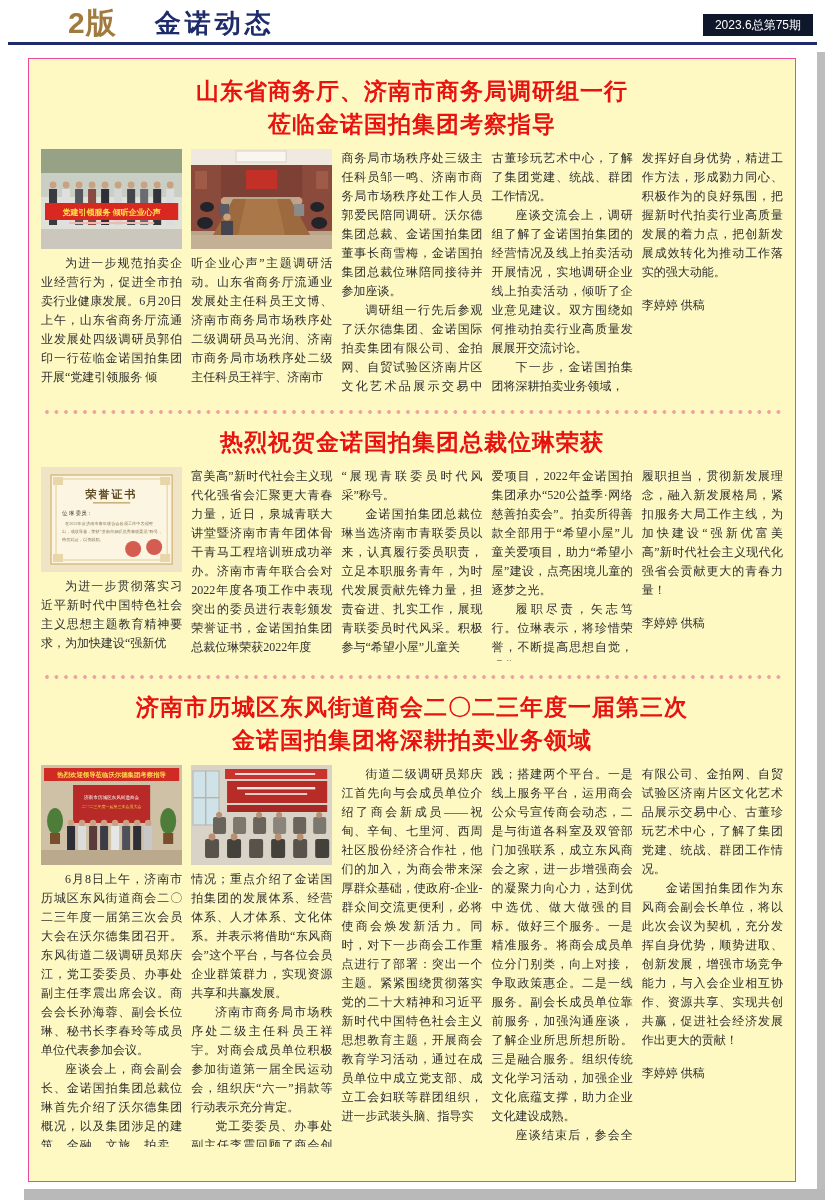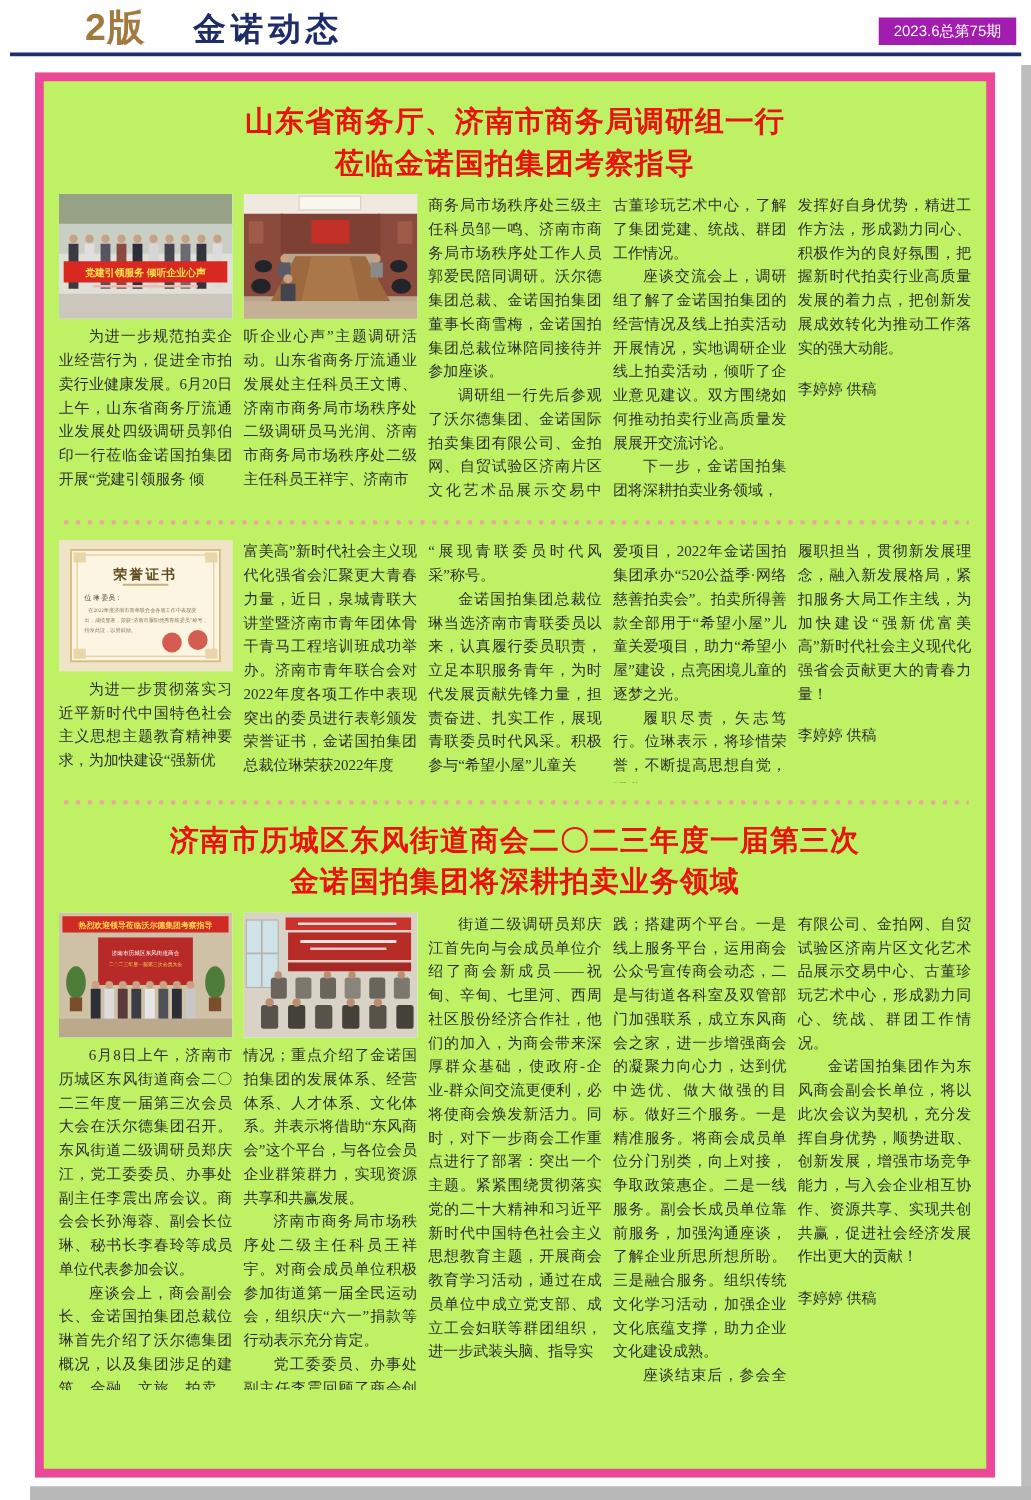--- a/index.html
+++ b/index.html
@@ -18,28 +18,28 @@
   .page-num{
     display:inline-block;font-family:"Liberation Sans",sans-serif;font-weight:900;
     font-size:30px;line-height:34px;color:#a07a3e;letter-spacing:1px;vertical-align:bottom;
   }
   .section-title{
     display:inline-block;margin-left:34px;font-family:"Liberation Sans",sans-serif;
     font-weight:900;font-size:26px;line-height:34px;color:#1e2c6b;letter-spacing:4px;vertical-align:bottom;
   }
   .masthead-rule{position:absolute;top:42px;left:8px;right:8px;height:3px;background:#1e2c6b;}
   .issue-badge{
-    position:absolute;top:14px;right:12px;background:#a21caf;color:#ffffff;
+    position:absolute;top:14px;right:12px;background:#0f172a;color:#ffffff;
     font-family:"Liberation Sans",sans-serif;font-size:12px;line-height:12px;padding:5px 12px;
   }
 
   
   .frame{
     position:absolute;top:58px;left:28px;width:768px;height:1124px;
-    border:7px solid #ec4899;box-sizing:border-box;padding:12px 12px 0 12px;background:#bef264;
+    border:1px solid #ec4899;box-sizing:border-box;padding:12px 12px 0 12px;background:#fef9c3;
   }
 
   .title{
     margin:4px 0 8px 0;text-align:center;color:#e8120f;
     font-family:"Liberation Sans",sans-serif;font-weight:900;
     font-size:23px;line-height:33px;letter-spacing:1px;
   }
   .title .tl{display:block;}
 
   .body{display:flex;gap:9px;overflow:hidden;}
@@ -149,20 +149,21 @@
         <p class="p cont">发挥好自身优势，精进工作方法，形成勠力同心、积极作为的良好氛围，把握新时代拍卖行业高质量发展的着力点，把创新发展成效转化为推动工作落实的强大动能。</p>
         <p class="byline">李婷婷  供稿</p>
       </div>
     </div>
   </section>
 
   <div class="dots"></div>
 
   <section>
     <h2 class="title">
+      <span class="tl">热烈祝贺金诺国拍集团总裁位琳荣获</span>
     </h2>
     <div class="body" style="height:194px">
       <div class="col">
         <svg class="photo cert" viewBox="0 0 141 105" preserveAspectRatio="none">
           <rect x="0" y="0" width="141" height="105" fill="#efe4c6"></rect>
           <rect x="10" y="8" width="121" height="89" fill="#fcf5e1" stroke="#d8bc82" stroke-width="1.5"></rect>
           <rect x="15" y="12" width="111" height="81" fill="none" stroke="#e3cd9c" stroke-width="1"></rect>
           <rect x="12" y="10" width="10" height="8" fill="#e8d5a8"></rect>
           <rect x="119" y="10" width="10" height="8" fill="#e8d5a8"></rect>
           <rect x="12" y="87" width="10" height="8" fill="#e8d5a8"></rect>
@@ -281,21 +282,21 @@
         <p class="p ind">党工委委员、办事处副主任李震回顾了商会创立历程，对商会成员单位</p>
       </div>
       <div class="col">
         <p class="p ind">街道二级调研员郑庆江首先向与会成员单位介绍了商会新成员——祝甸、辛甸、七里河、西周社区股份经济合作社，他们的加入，为商会带来深厚群众基础，使政府-企业-群众间交流更便利，必将使商会焕发新活力。同时，对下一步商会工作重点进行了部署：突出一个主题。紧紧围绕贯彻落实党的二十大精神和习近平新时代中国特色社会主义思想教育主题，开展商会教育学习活动，通过在成员单位中成立党支部、成立工会妇联等群团组织，进一步武装头脑、指导实</p>
       </div>
       <div class="col">
         <p class="p cont">践；搭建两个平台。一是线上服务平台，运用商会公众号宣传商会动态，二是与街道各科室及双管部门加强联系，成立东风商会之家，进一步增强商会的凝聚力向心力，达到优中选优、做大做强的目标。做好三个服务。一是精准服务。将商会成员单位分门别类，向上对接，争取政策惠企。二是一线服务。副会长成员单位靠前服务，加强沟通座谈，了解企业所思所想所盼。三是融合服务。组织传统文化学习活动，加强企业文化底蕴支撑，助力企业文化建设成熟。</p>
         <p class="p ind">座谈结束后，参会全体成员先后参观了沃尔德集团、金诺国际拍卖集团</p>
       </div>
       <div class="col">
-        <p class="p cont">有限公司、金拍网、自贸试验区济南片区文化艺术品展示交易中心、古董珍玩艺术中心，形成勠力同心、统战、群团工作情况。</p>
+        <p class="p cont">有限公司、金拍网、自贸试验区济南片区文化艺术品展示交易中心、古董珍玩艺术中心，了解了集团党建、统战、群团工作情况。</p>
         <p class="p ind">金诺国拍集团作为东风商会副会长单位，将以此次会议为契机，充分发挥自身优势，顺势进取、创新发展，增强市场竞争能力，与入会企业相互协作、资源共享、实现共创共赢，促进社会经济发展作出更大的贡献！</p>
         <p class="byline">李婷婷  供稿</p>
       </div>
     </div>
   </section>
 
 </div>
 
 <div class="edge-right"></div>
 <div class="edge-bottom"></div>

